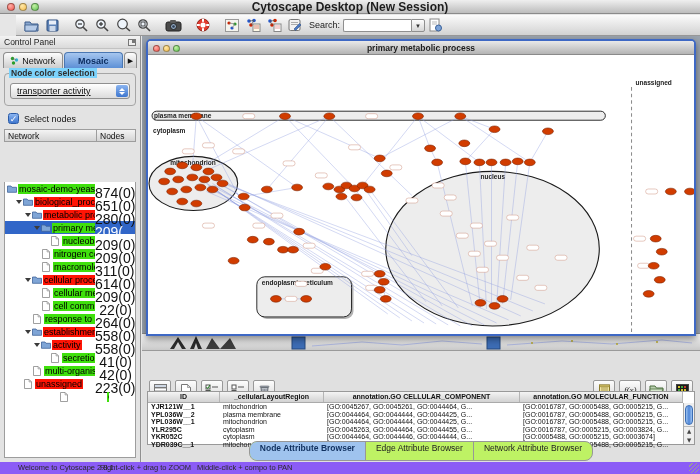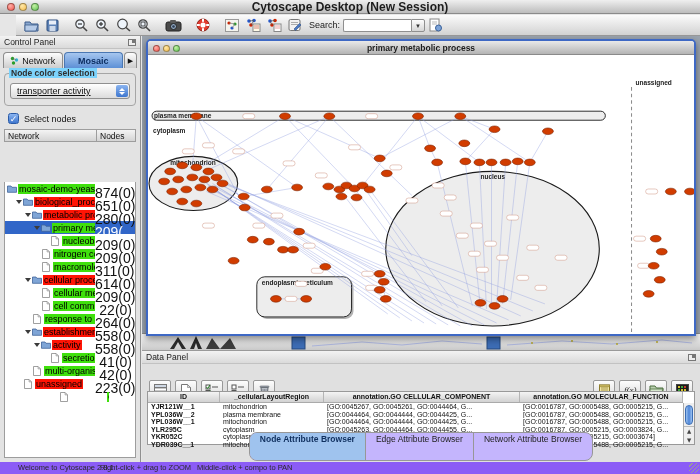--- a/index.html
+++ b/index.html
@@ -100,21 +100,21 @@
   .dtr { display:flex; height:7.6px; }
   .dtr div { font-size:7px; line-height:7.6px; white-space:nowrap; overflow:hidden; padding-left:3px; }
   .c0{ width:72px; } .c1{ width:104px; } .c2{ width:196px; } .c3{ flex:1; }
   .dtr .c0 { font-weight:bold; }
   .dp-scroll { position:absolute; right:0; top:11px; bottom:0; width:11px; background:#efefef; border-left:1px solid #aaa; }
   .dp-thumb { position:absolute; left:1px; right:1px; top:2px; height:20px; border-radius:5px;
     background:linear-gradient(90deg,#9cc2f0,#4e86d8,#9cc2f0); border:1px solid #3a6cb4; }
   .dp-arrows { position:absolute; bottom:0; left:0; right:0; height:18px; border-top:1px solid #bbb; font-size:5.5px; text-align:center; color:#444; font-family:"DejaVu Sans",sans-serif; }
   .dp-arrows div{ height:9px; line-height:9px; }
   .dp-tabs { position:absolute; left:0; right:0; bottom:1px; display:flex; justify-content:center; }
-  .seg { display:flex; border:1px solid #979797; border-radius:8px; background:#c4b5fd; height:29px; overflow:hidden; }
+  .seg { display:flex; border:1px solid #979797; border-radius:8px; background:#bef264; height:20px; overflow:hidden; }
   .seg div { font-size:8.5px; line-height:13px; padding:0 10px; border-right:1px solid #979797; color:#222; }
   .seg div:last-child { border-right:none; }
   .seg div.sel { background:#9fc3ee; font-weight:bold; color:#10305f; }
 
   
   .statusbar { position:absolute; left:0; right:0; bottom:0; height:12px; background:#8b5cf6; }
   .statusbar span { position:absolute; top:1px; font-size:7.5px; color:#2a2a2a; }
   .grip { position:absolute; right:1px; bottom:1px; width:10px; height:10px;
     background:repeating-linear-gradient(135deg,transparent,transparent 2px,#9a9a9a 2px,#9a9a9a 3px); }
 </style>
@@ -663,24 +663,20 @@
           <ellipse cx="510" cy="196" rx="5.4" ry="3.3" class="gnode"></ellipse>
           <ellipse cx="502" cy="210" rx="5.4" ry="3.3" class="gnode"></ellipse>
           <ellipse cx="508" cy="224" rx="5.4" ry="3.3" class="gnode"></ellipse>
           <ellipse cx="497" cy="238" rx="5.4" ry="3.3" class="gnode"></ellipse>
         </svg>
     </div>
   </div>
 </div>
 
 <div class="dpanel">
-  <div class="panel-head">
-    <span>Data Panel</span>
-    <div class="float-ic"></div>
-  </div>
   <div class="dp-toolbar">
     <div class="dp-btn">
       <svg width="13" height="11">
           <rect x="0.5" y="0.5" width="12" height="10" fill="#fff" stroke="#777"></rect>
           <line x1="0.5" y1="4" x2="12.5" y2="4" stroke="#777" stroke-width="0.8"></line>
           <line x1="0.5" y1="7" x2="12.5" y2="7" stroke="#777" stroke-width="0.8"></line>
           <rect x="0.5" y="0.5" width="12" height="3" fill="#cfd8e4" stroke="#777"></rect>
         </svg>
     </div>
     <div class="dp-btn">

